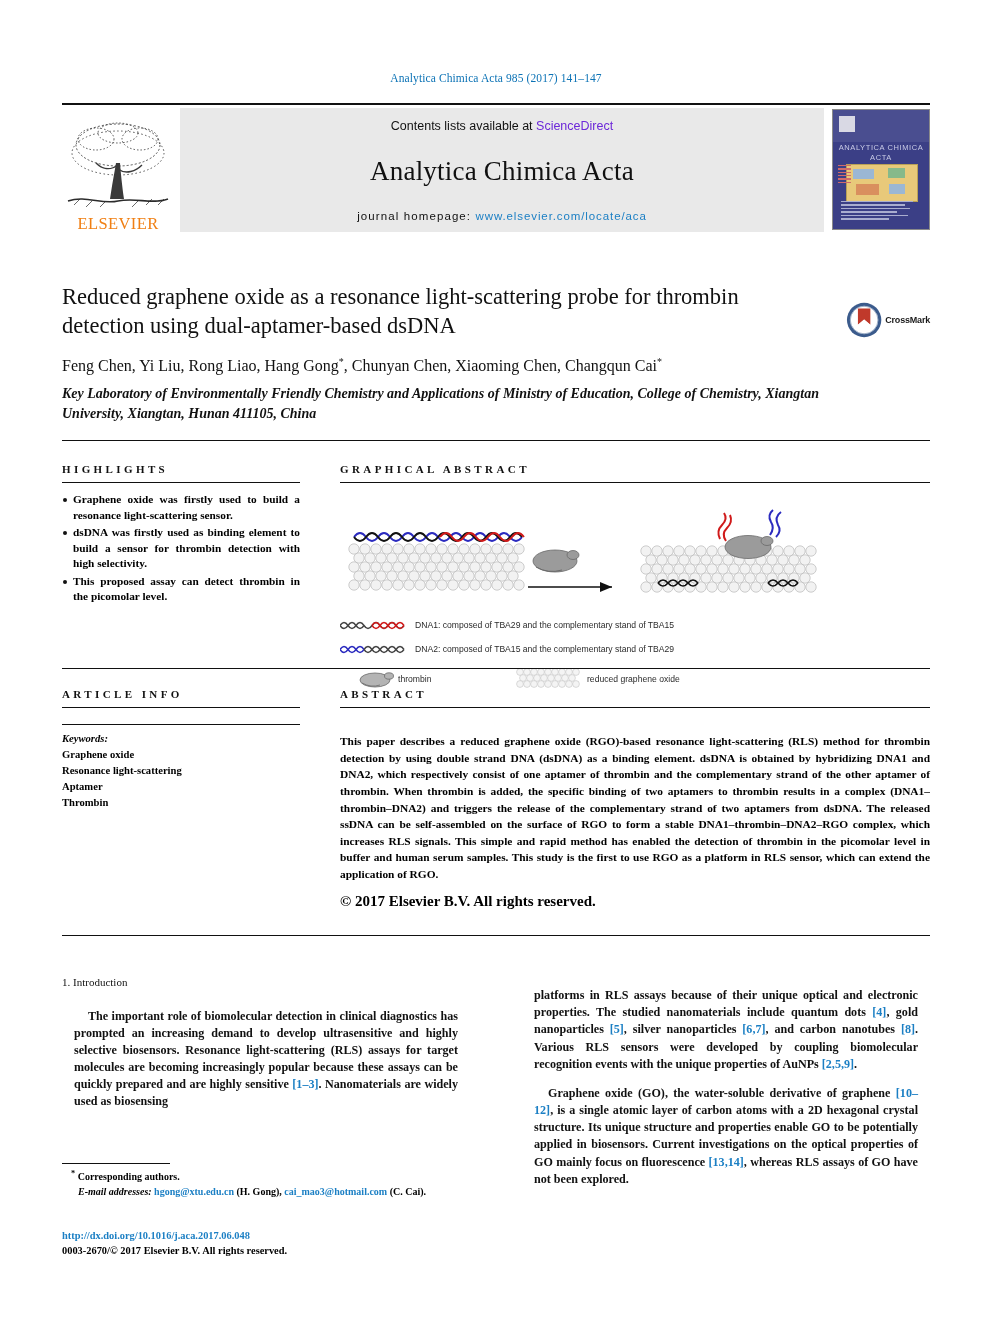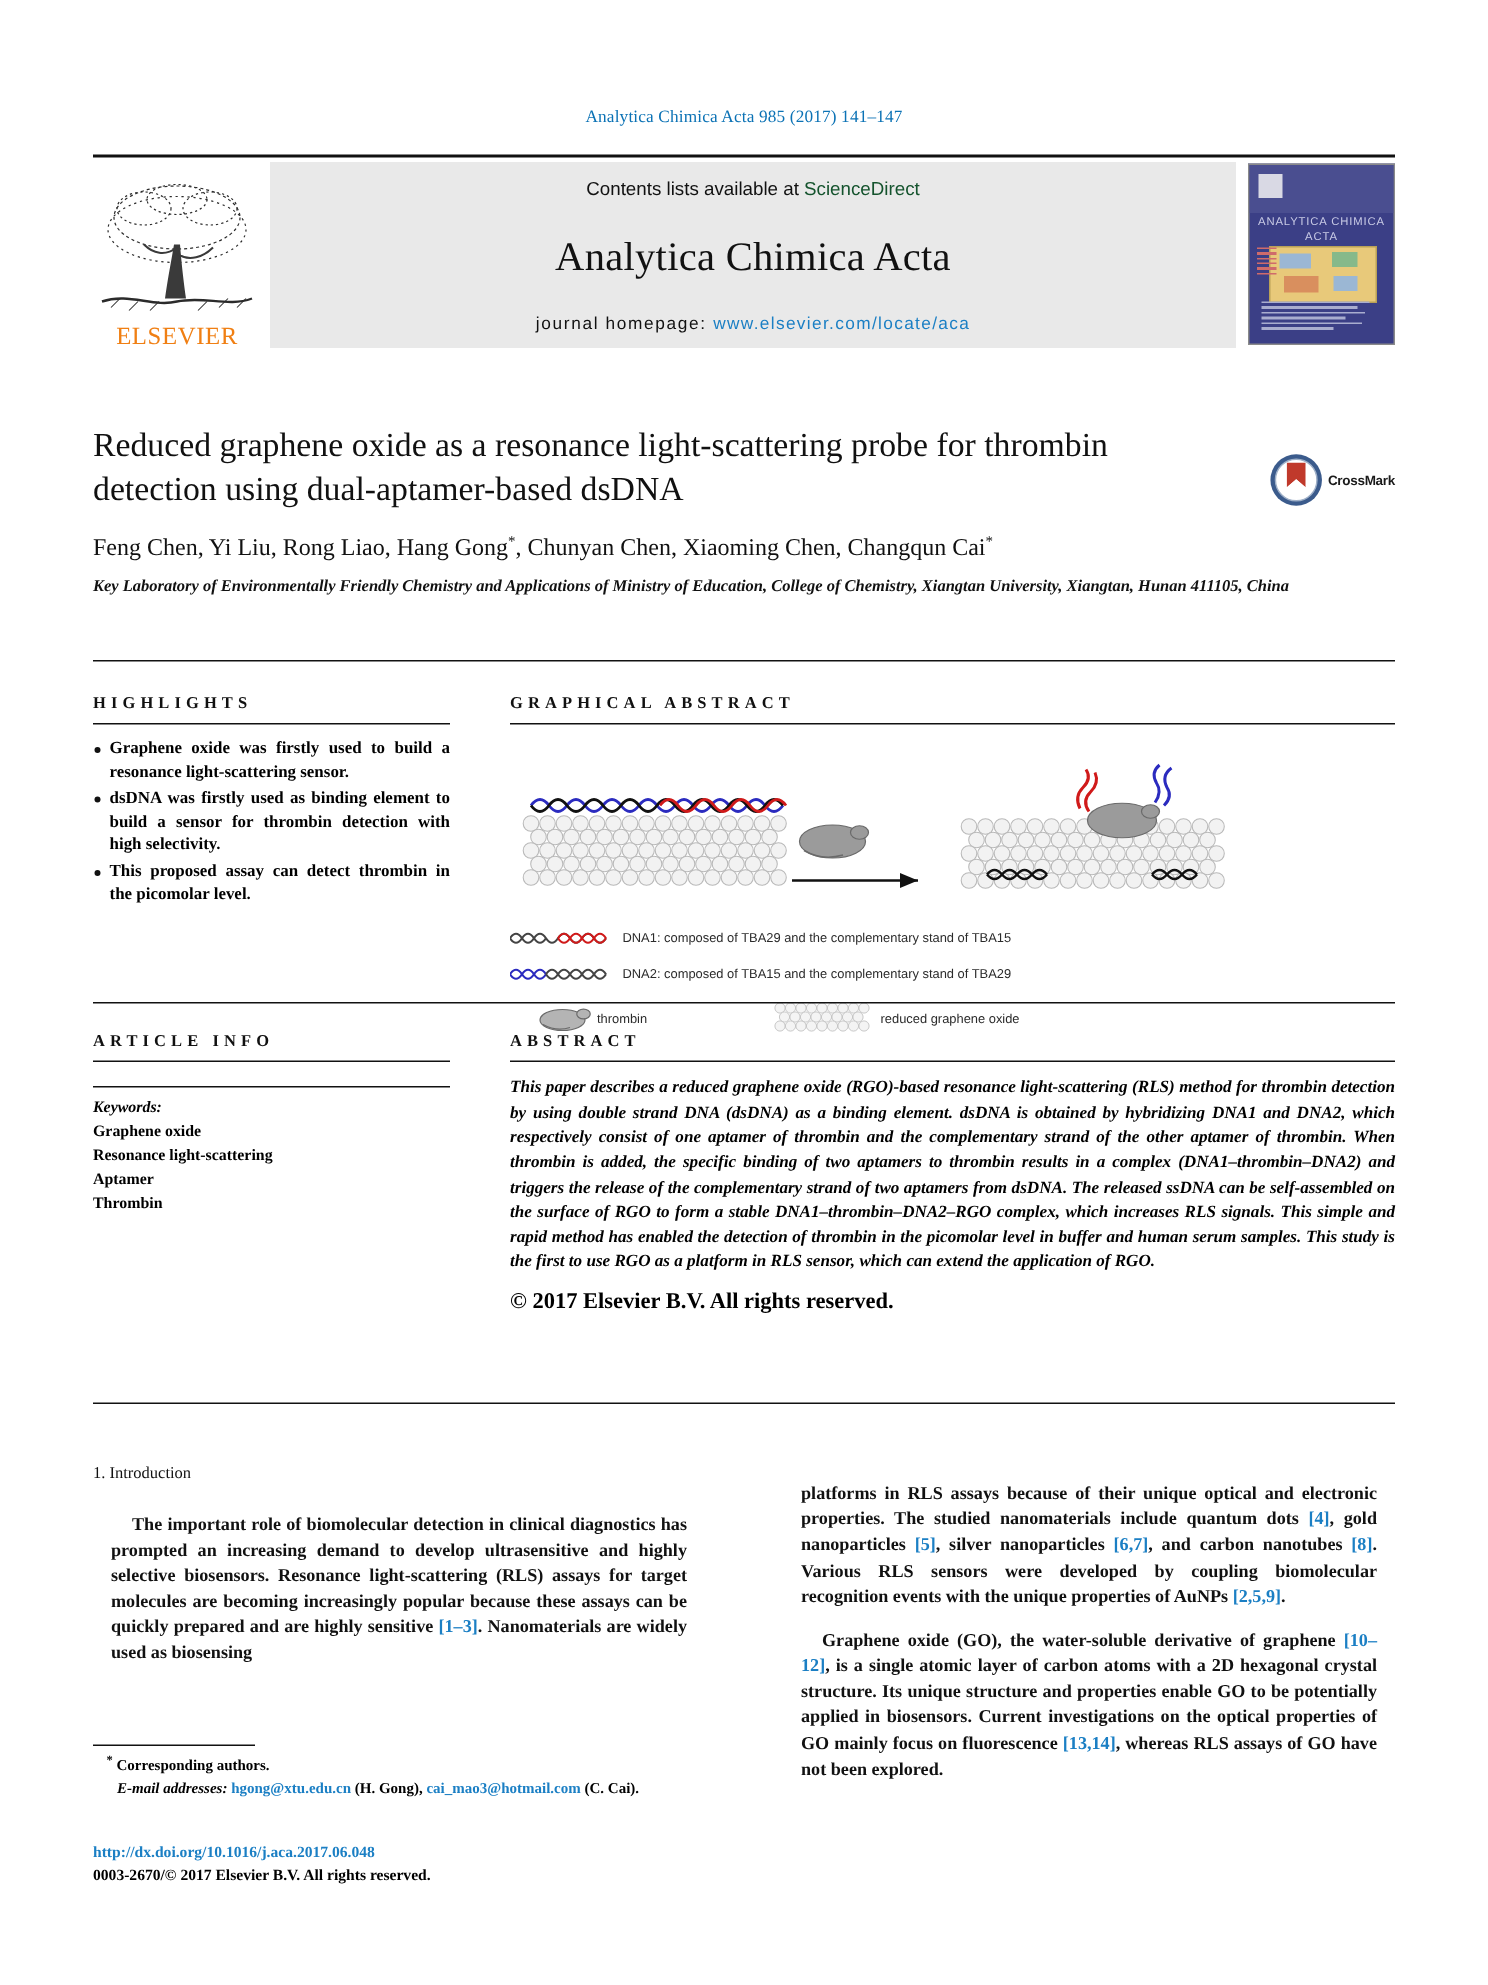--- a/index.html
+++ b/index.html
@@ -77,21 +77,21 @@
     align-items: center;
     justify-content: space-between;
     padding: 11px 0 10px 0;
     box-sizing: border-box;
   }
   .contents-line {
     font-size: 12.5px;
     font-family: "Liberation Sans", sans-serif;
     color: #111;
   }
-  .contents-line .sd { color: #14532d; }
+  .contents-line .sd { color: #6d28d9; }
   .journal-title {
     font-family: "Liberation Serif", serif;
     font-size: 27px;
     color: #111;
     letter-spacing: 0.2px;
   }
   .homepage-line {
     font-family: "Liberation Sans", sans-serif;
     font-size: 11.5px;
     color: #111;
@@ -160,21 +160,21 @@
     font-size: 16px;
     color: #111;
     margin-top: 14px;
     line-height: 1.3;
   }
   .authors sup { font-size: 10px; }
   .affiliation {
     font-family: "Liberation Serif", serif;
     font-style: italic;
     font-weight: bold;
-    font-size: 11px;
+    font-size: 14px;
     line-height: 1.45;
     color: #111;
     margin-top: 7px;
     width: 800px;
   }
   .crossmark {
     position: absolute;
     right: 0px; top: 18px;
     width: 84px; height: 38px;
     display: flex; align-items: center;
@@ -273,22 +273,21 @@
   }
   .ai-body .it { font-style: italic; }
 
   
   .abstract-body {
     font-family: "Liberation Serif", serif;
     font-size: 11.4px;
     font-weight: bold;
     line-height: 1.46;
     text-align: justify;
-    margin-top: 9px;
-    font-style: italic;
+    margin-top: 25px;
   }
   .copyright {
     font-family: "Liberation Serif", serif;
     font-size: 15px;
     font-weight: bold;
     text-align: left;
     margin-top: 10px;
   }
 
   

